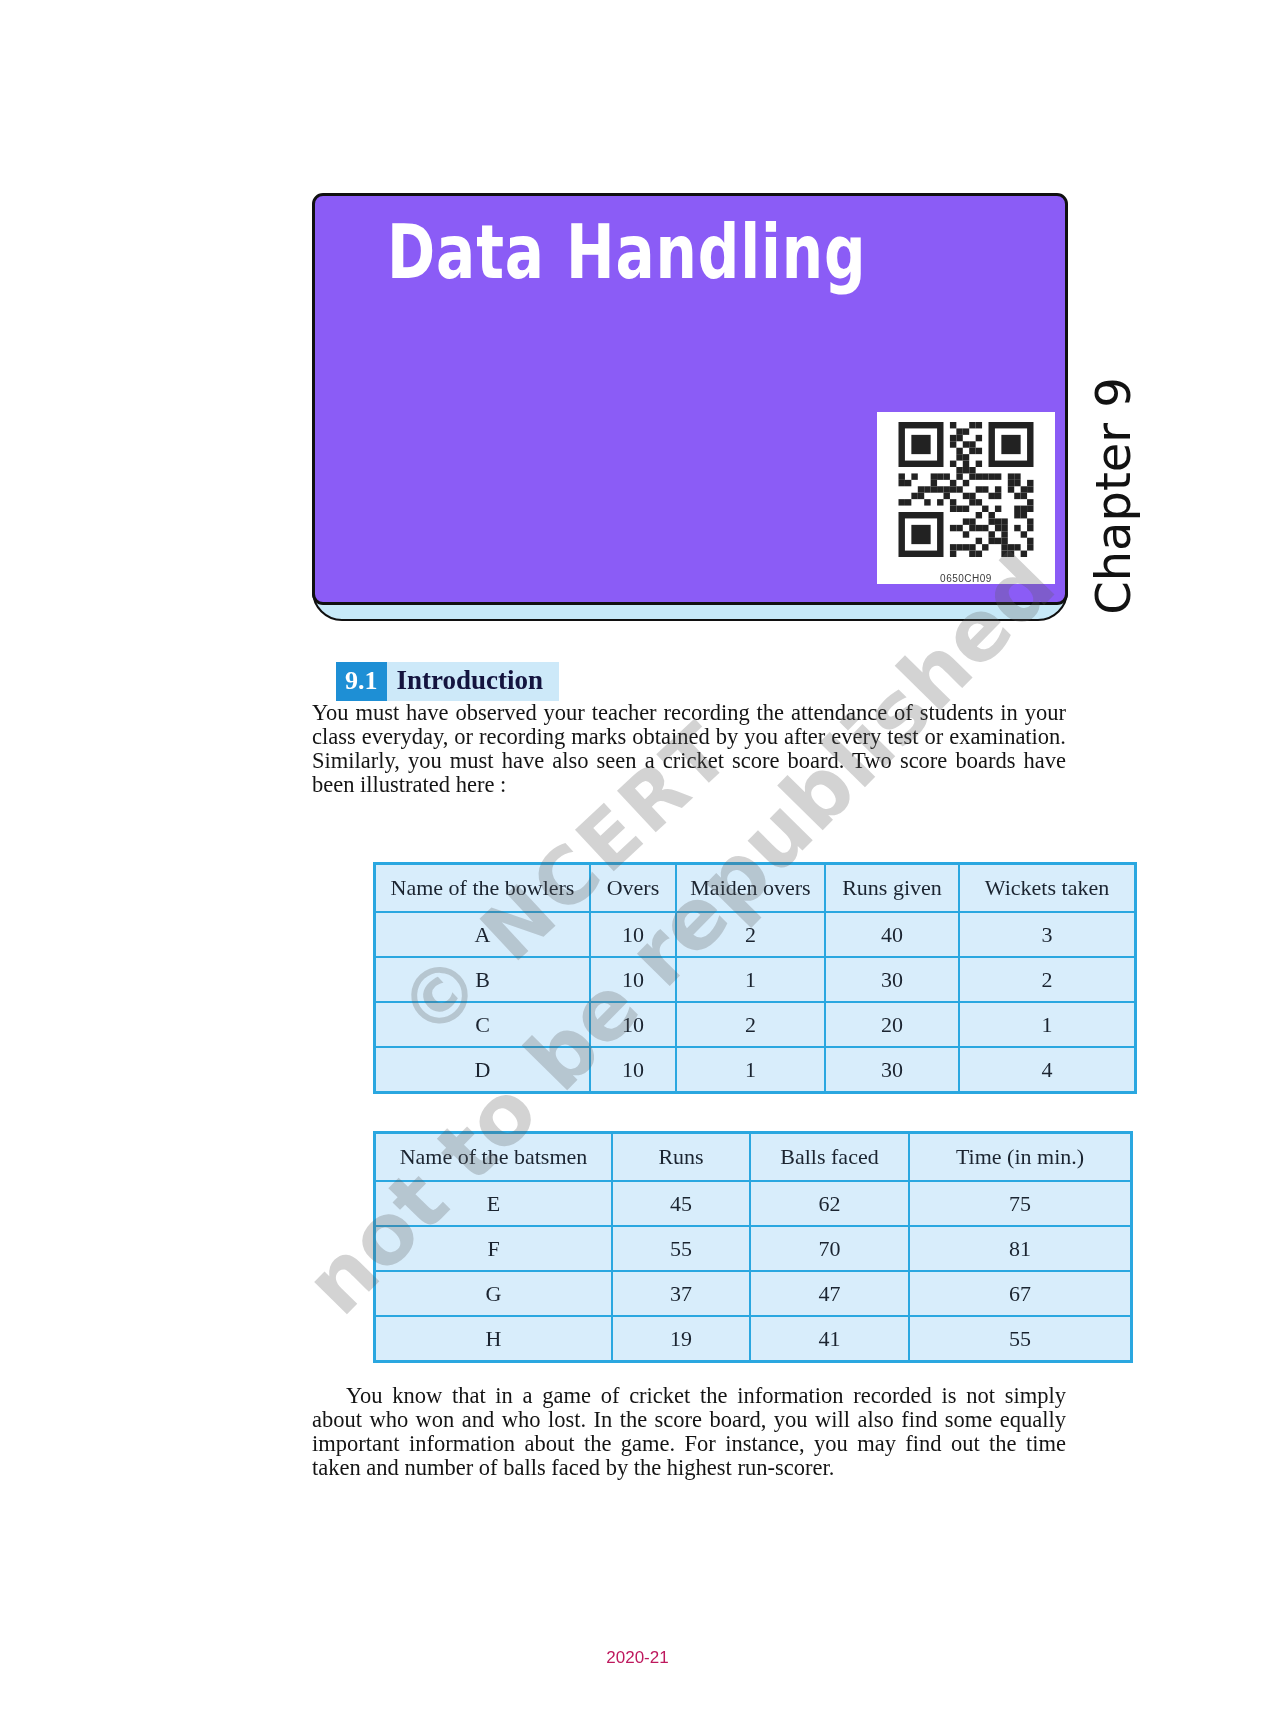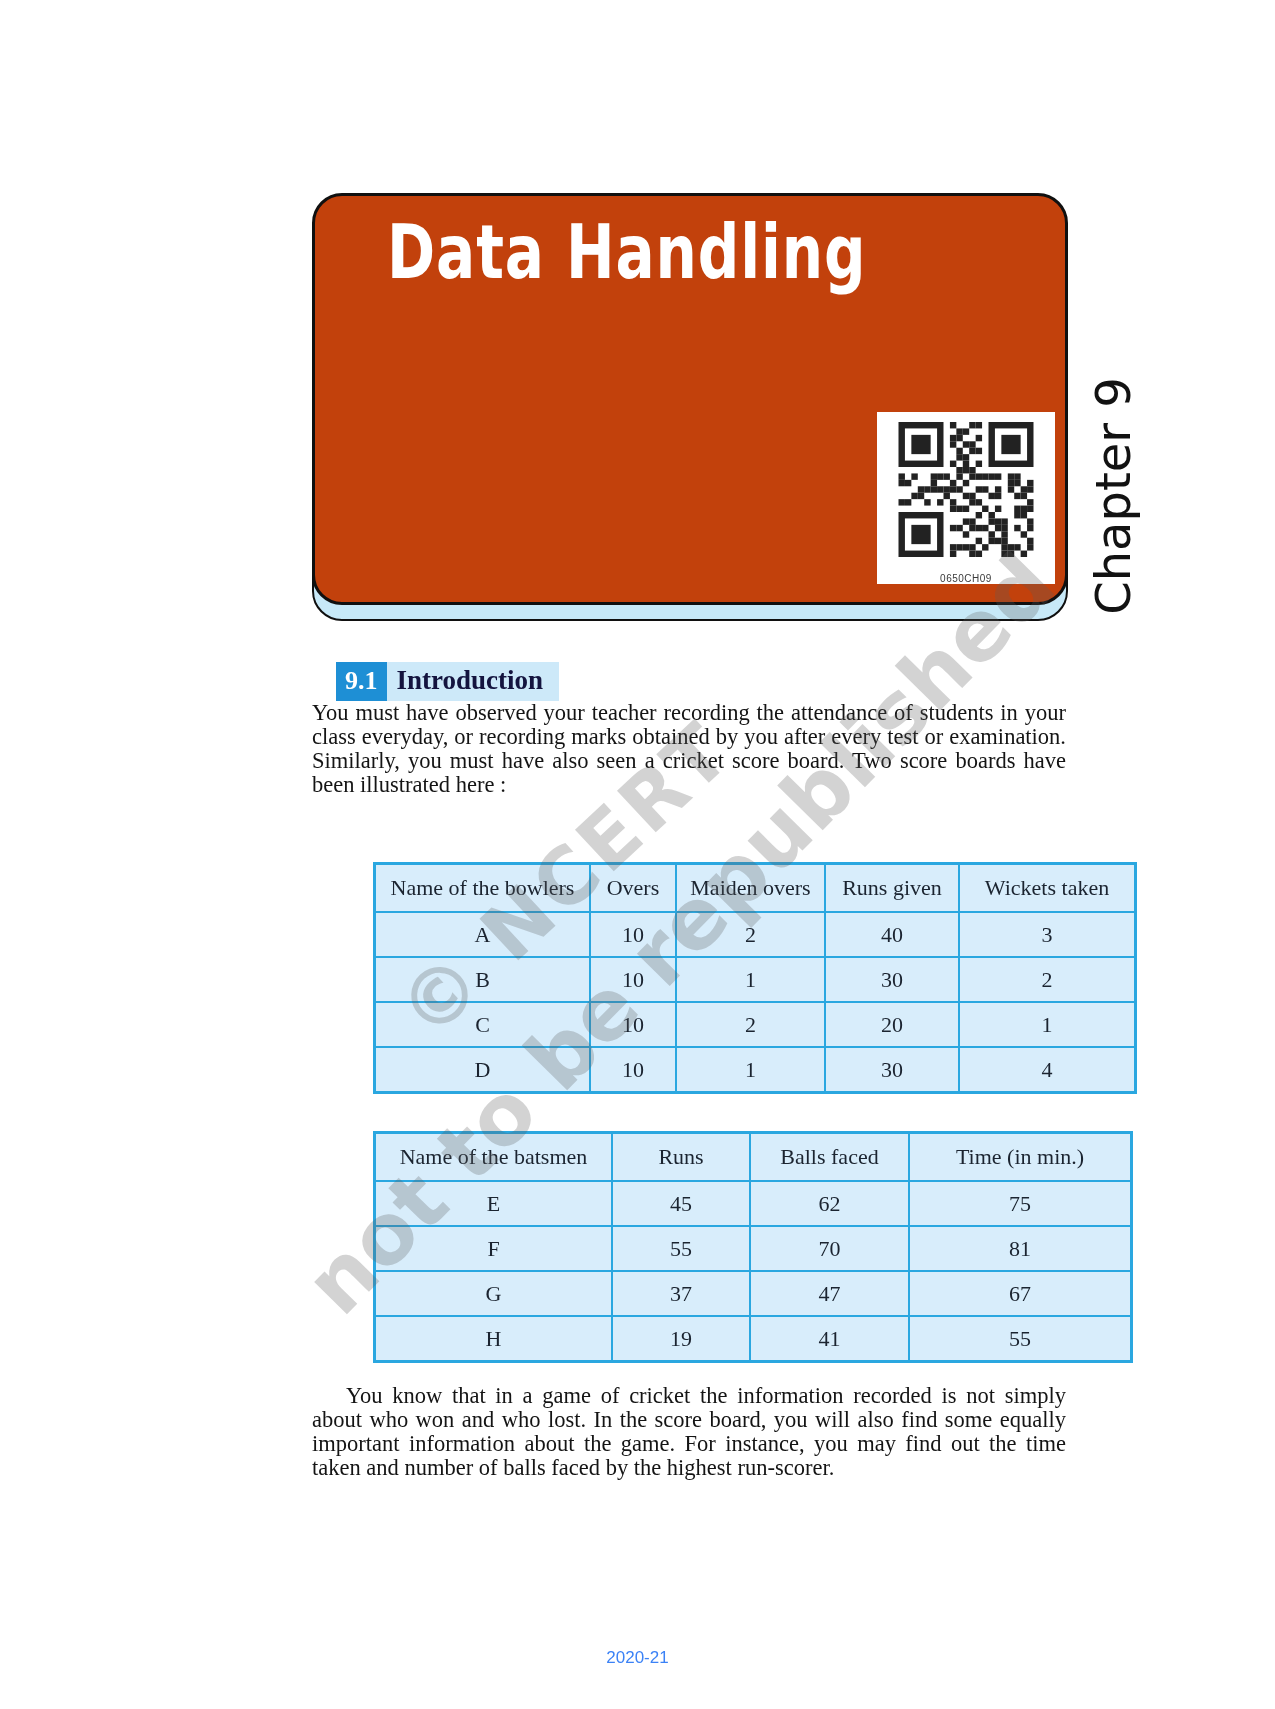--- a/index.html
+++ b/index.html
@@ -3,21 +3,21 @@
 <meta charset="utf-8">
 <style>
   html,body{margin:0;padding:0;background:#ffffff;}
   .page{position:relative;width:1275px;height:1709px;background:#ffffff;overflow:hidden;
         font-family:"Liberation Serif", serif;color:#161616;}
 
   
   .banner-under{position:absolute;left:312px;top:211px;width:752px;height:406px;
     background:#C7E9F8;border:2px solid #101010;border-radius:30px;z-index:1;}
   .banner{position:absolute;left:312px;top:193px;width:750px;height:406px;
-    background:#c2410c;border:3px solid #101010;border-radius:30px;z-index:2;}
+    background:#8b5cf6;border:3px solid #101010;border-radius:11px;z-index:2;}
   .banner-title{position:absolute;left:72px;top:14px;color:#ffffff;
     font-family:"DejaVu Sans", sans-serif;font-size:66px;font-weight:bold;
     letter-spacing:1px;transform:scaleX(0.88) scaleY(1.12);transform-origin:left top;white-space:nowrap;}
   .qr-box{position:absolute;left:562px;top:216px;width:178px;height:172px;background:#ffffff;
     display:flex;flex-direction:column;align-items:center;}
   .qr-box svg{width:138px;height:138px;margin-top:10px;}
   .qr-caption{font-family:"Liberation Sans", sans-serif;font-size:10px;color:#3a3a3a;
     margin-top:16px;letter-spacing:0.5px;}
   .chapter-label{position:absolute;left:967px;top:464px;width:300px;height:64px;
     transform:rotate(-90deg);transform-origin:center center;
@@ -63,21 +63,21 @@
   .wm{position:absolute;font-family:"DejaVu Sans", sans-serif;font-weight:bold;
     color:rgba(92,92,92,0.27);white-space:nowrap;text-align:center;z-index:50;
     pointer-events:none;}
   .wm-notice{left:130px;top:885px;width:1100px;font-size:84px;
     transform:rotate(-45.5deg);transform-origin:center center;}
   .wm-copy{left:265px;top:835px;width:600px;font-size:78px;letter-spacing:4px;
     transform:rotate(-43deg);transform-origin:center center;}
 
   
   .footer{position:absolute;left:0;top:1648px;width:100%;text-align:center;
-    font-family:"Liberation Sans", sans-serif;font-size:17px;color:#3b82f6;z-index:5;}
+    font-family:"Liberation Sans", sans-serif;font-size:17px;color:#be185d;z-index:5;}
 </style>
 </head>
 <body>
 
 <div class="page">
 
   <div class="banner-under"></div>
   <div class="banner">
     <div class="banner-title">Data Handling</div>
     <div class="qr-box">

